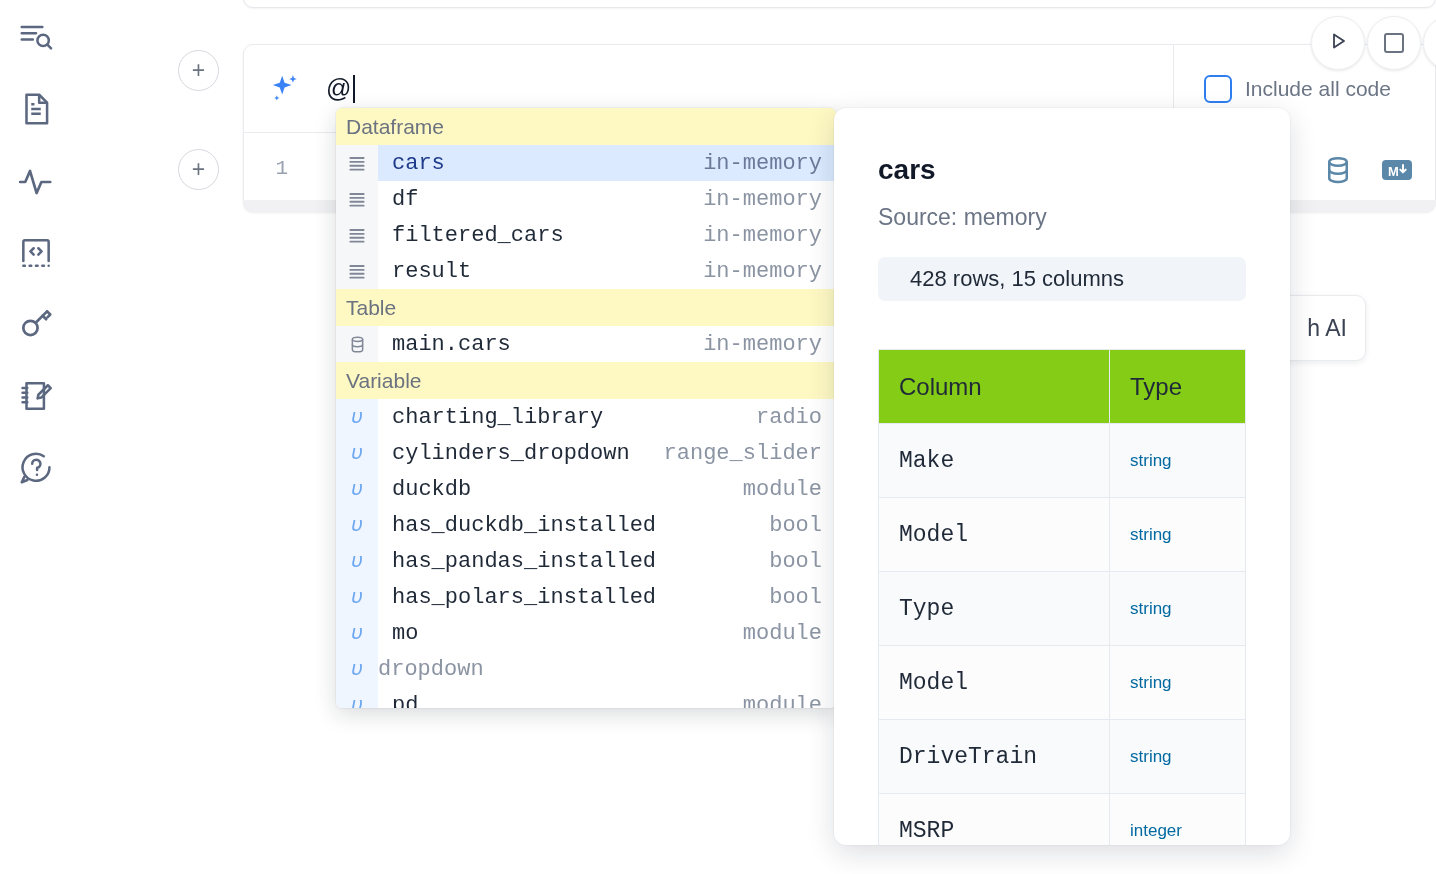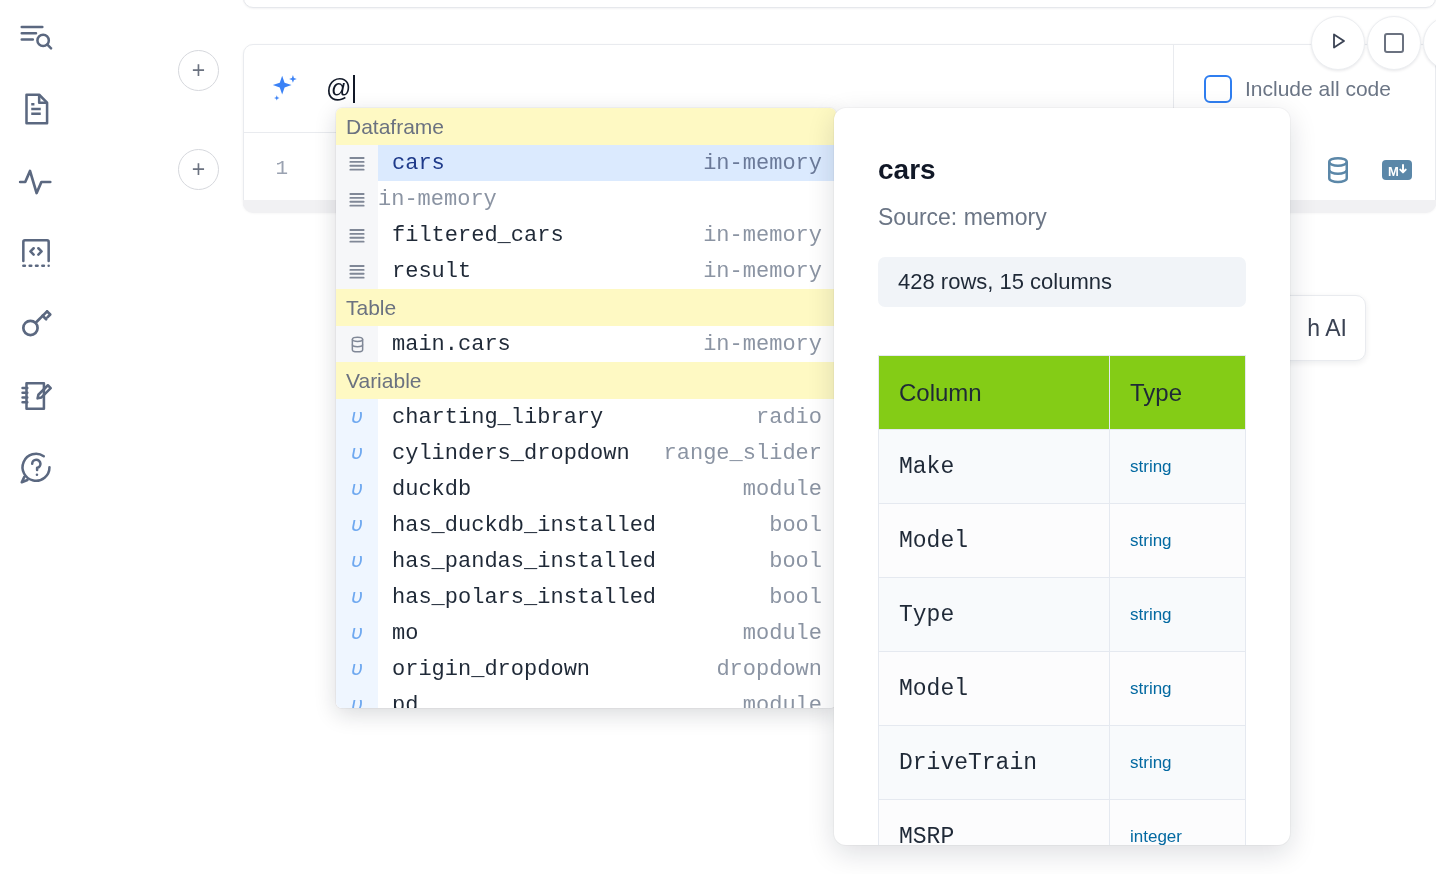--- a/index.html
+++ b/index.html
@@ -145,22 +145,22 @@
   
   .detail-panel {
     position: absolute; left: 834px; top: 108px; width: 456px; height: 737px;
     background: #ffffff; border-radius: 12px;
     box-shadow: 0 8px 28px rgba(16,24,40,.14), 0 0 0 1px rgba(16,24,40,.03);
     overflow: hidden; padding: 0 44px;
   }
   .dp-title { margin-top: 46px; font-size: 28px; font-weight: bold; color: #111827; }
   .dp-source { margin-top: 18px; font-size: 23px; color: #6b7585; }
   .dp-shape {
-    margin-top: 26px; height: 50px; background: #f1f4f8; border-radius: 7px;
-    display: flex; align-items: center; padding-left: 20px;
+    margin-top: 26px; height: 44px; background: #f1f4f8; border-radius: 7px;
+    display: flex; align-items: center; padding-left: 32px;
     font-size: 22px; color: #1f2937;
   }
   .dp-table { margin-top: 48px; width: 368px; border-collapse: collapse; }
   .dp-table th, .dp-table td {
     border: 1px solid #e5e9f0; text-align: left; height: 74px;
     padding-left: 20px; vertical-align: middle;
   }
   .dp-table th { background: #84cc16; font-weight: normal; font-size: 24px; color: #1f2937; }
   .dp-table td.col {
     font-family: "Liberation Mono", monospace; font-size: 23px; color: #1f2937;
@@ -322,20 +322,21 @@
           </span>
           <span class="ac-name">cars</span>
           <span class="ac-type">in-memory</span>
         </div>
         <div class="ac-row">
           <span class="ac-icon">
             <svg width="20" height="20" viewBox="0 0 24 24" stroke="currentColor" stroke-width="2.2" stroke-linecap="round">
               <path d="M4 6h16M4 10.7h16M4 15.3h16M4 20h16"></path>
             </svg>
           </span>
+          <span class="ac-name">df</span>
           <span class="ac-type">in-memory</span>
         </div>
         <div class="ac-row">
           <span class="ac-icon">
             <svg width="20" height="20" viewBox="0 0 24 24" stroke="currentColor" stroke-width="2.2" stroke-linecap="round">
               <path d="M4 6h16M4 10.7h16M4 15.3h16M4 20h16"></path>
             </svg>
           </span>
           <span class="ac-name">filtered_cars</span>
           <span class="ac-type">in-memory</span>
@@ -392,21 +393,20 @@
           <span class="ac-name">has_polars_installed</span>
           <span class="ac-type">bool</span>
         </div>
         <div class="ac-row var">
           <span class="ac-icon">υ</span>
           <span class="ac-name">mo</span>
           <span class="ac-type">module</span>
         </div>
         <div class="ac-row var">
           <span class="ac-icon">υ</span>
-          <span class="ac-name">origin_dropdown</span>
           <span class="ac-type">dropdown</span>
         </div>
         <div class="ac-row var">
           <span class="ac-icon">υ</span>
           <span class="ac-name">pd</span>
           <span class="ac-type">module</span>
         </div>
       </div>
   </div>
 

